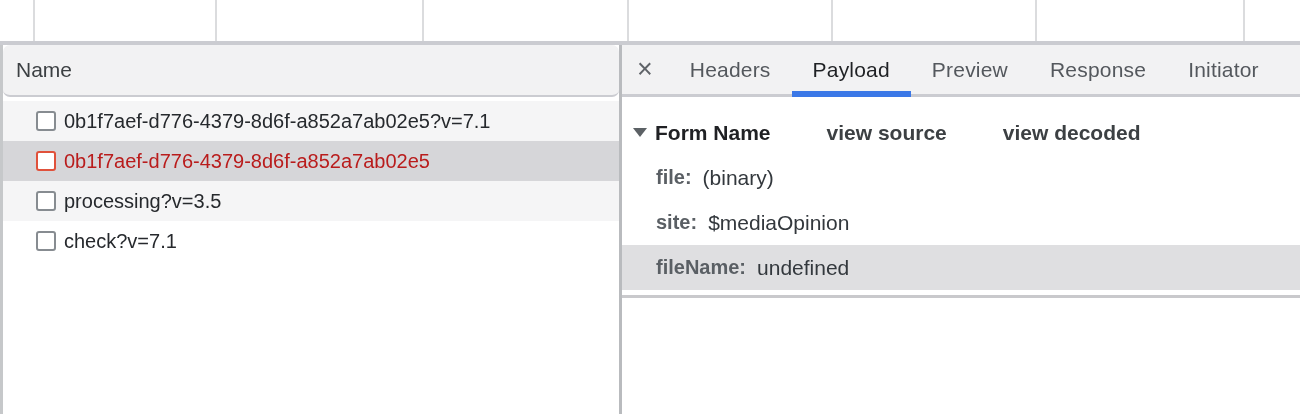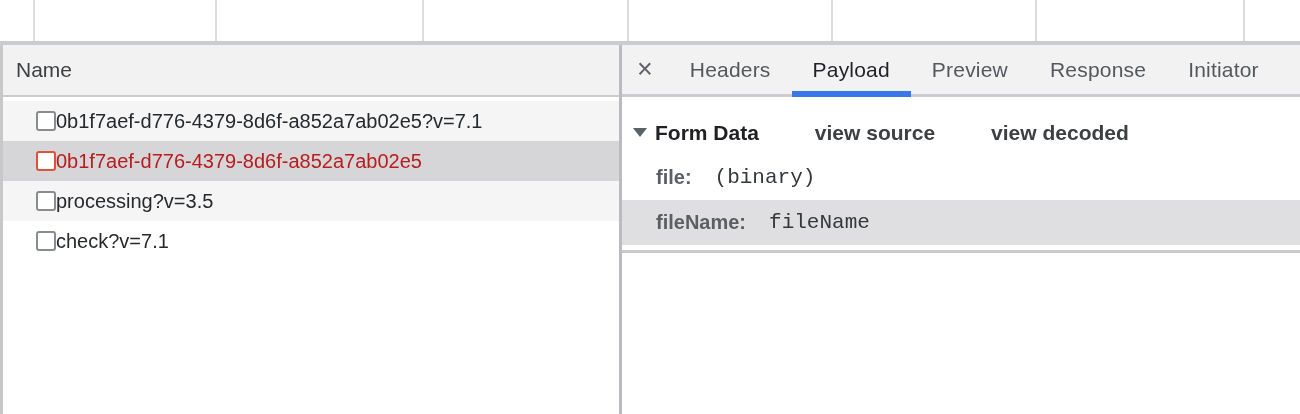--- a/index.html
+++ b/index.html
@@ -15,25 +15,25 @@
   .gridline { position:absolute; top:0; width:2px; height:41px; background:#dbdcde; }
   .strip-border { position:absolute; top:41px; left:0; width:1300px; height:4px; background:#cbccd1; }
 
   
   .left-strip { position:absolute; top:45px; left:0; width:3px; height:369px; background:#c6c8ca; }
 
   
   .network-list { position:absolute; top:45px; left:3px; width:616px; height:369px; background:#ffffff; }
   .list-header {
     box-sizing:border-box; height:52px; background:#f2f2f3; border-bottom:2px solid #cbccd1;
-    display:flex; align-items:center; padding-left:13px; font-size:21px; color:#3c4043;
+    display:flex; align-items:center; padding-left:13px; font-size:21px; color:#3c4043;border-radius:7px;
   }
   .row-spacer { height:4px; }
   .net-row {
-    height:40px; display:flex; align-items:center; padding-left:33px; gap:0;
+    height:40px; display:flex; align-items:center; padding-left:33px; gap:8px;
     font-size:20px; color:#26292d; white-space:nowrap; overflow:hidden; cursor:default;
   }
   .net-row.striped { background:#f5f5f6; }
   .net-row.selected { background:#d6d6d9; }
   .net-row.error { color:#b91c1c; }
   .checkbox {
     box-sizing:border-box; width:20px; height:20px; flex:none;
     border:2px solid #878c91; border-radius:3px; background:#ffffff;
   }
   .net-row.error .checkbox { border-color:#e0513b; }
@@ -64,21 +64,21 @@
   .fd-header { height:45px; display:flex; align-items:center; padding-left:11px; }
   .triangle {
     width:0; height:0; flex:none; margin-right:8px;
     border-left:7px solid transparent; border-right:7px solid transparent; border-top:9px solid #5c6165;
   }
   .fd-title { font-weight:bold; font-size:21px; color:#202124; }
   .fd-link { margin-left:56px; font-size:21px; color:#3c4043; cursor:pointer;font-weight:bold; }
   .entry { height:45px; display:flex; align-items:center; padding-left:34px; }
   .entry.highlighted { background:#dfdfe1; }
   .entry-key { font-weight:bold; font-size:20px; color:#5a5f64; flex:none; }
-  .entry-value { margin-left:23px; font-family:Liberation Mono, monospace; font-size:21px; color:#33383d; }
+  .entry-value { margin-left:11px; font-family:Liberation Sans, sans-serif; font-size:21px; color:#33383d; }
   .bottom-divider { margin-top:5px; height:3px; background:#c9c9cc; }
 </style>
 </head>
 <body>
 
 <div class="screen">
 
   <div class="top-strip">
     <div class="gridline" style="left:33px"></div>
     <div class="gridline" style="left:215px"></div>
@@ -133,31 +133,35 @@
         <span>Response</span>
       </div>
       <div class="tab">
         <span>Initiator</span>
       </div>
     </div>
 
     <div class="content">
       <div class="fd-header">
         <span class="triangle"></span>
-        <span class="fd-title">Form Data</span>
+        <span class="fd-title">Form Name</span>
         <span class="fd-link">view source</span>
         <span class="fd-link">view decoded</span>
       </div>
 
       <div class="entry">
         <span class="entry-key">file:</span>
         <span class="entry-value">(binary)</span>
       </div>
+      <div class="entry">
+        <span class="entry-key">site:</span>
+        <span class="entry-value">$mediaOpinion</span>
+      </div>
       <div class="entry highlighted">
         <span class="entry-key">fileName:</span>
-        <span class="entry-value">fileName</span>
+        <span class="entry-value">undefined</span>
       </div>
 
       <div class="bottom-divider"></div>
     </div>
   </section>
 
 </div>
 
 </body></html>

